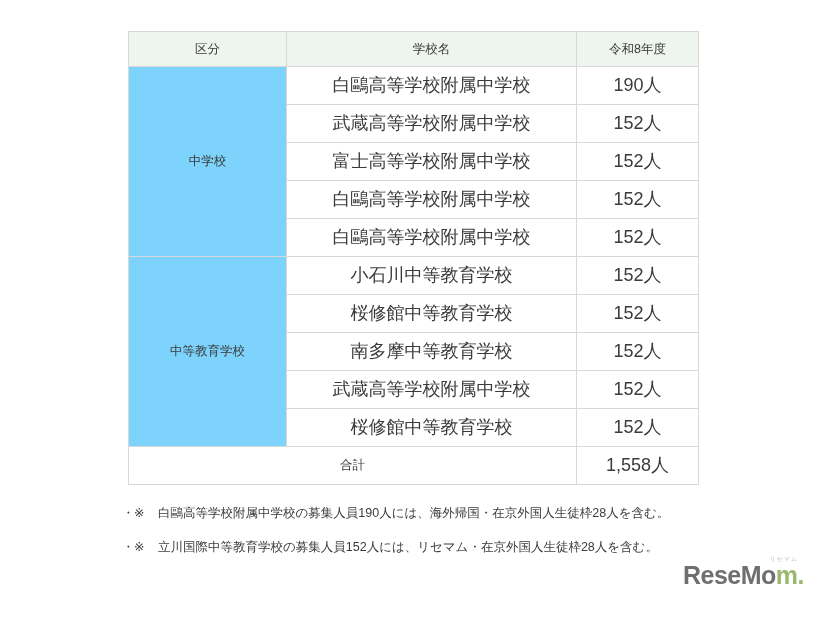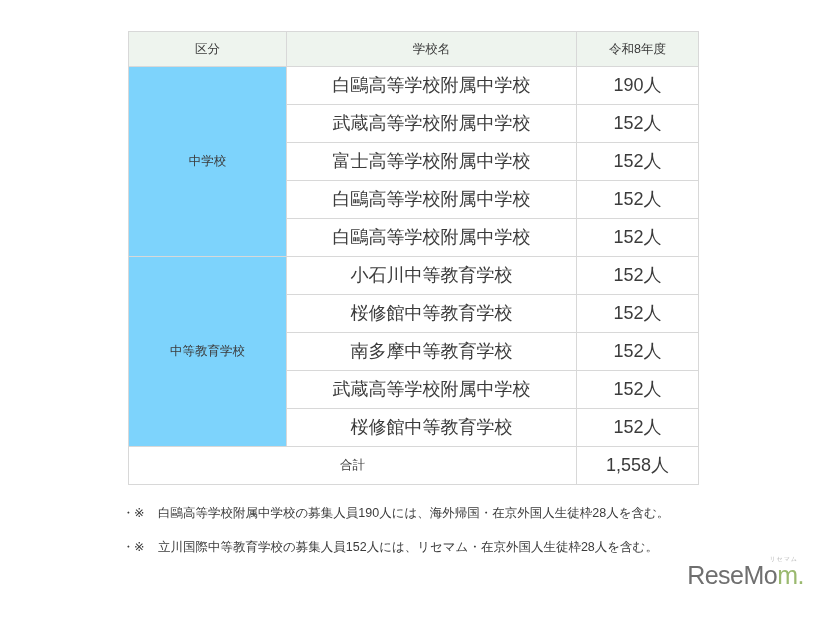--- a/index.html
+++ b/index.html
@@ -96,21 +96,21 @@
   .logo .tiny {
     font-size: 6px;
     letter-spacing: 1px;
     color: #b9b9b9;
     display: block;
     margin-right: 6px;
     margin-bottom: 1px;
   }
   .logo .word {
     font-size: 25px;
-    font-weight: normal;
+    font-weight: bold;
     letter-spacing: -0.5px;
     font-family: "Liberation Sans", "DejaVu Sans", sans-serif;
   }
   .logo .word .rese { color: #6f6f6f; }
   .logo .word .mom { color: #9ab96f; }
   .logo .word .dot { color: #9ab96f; }
 </style>
 </head>
 <body>
 

